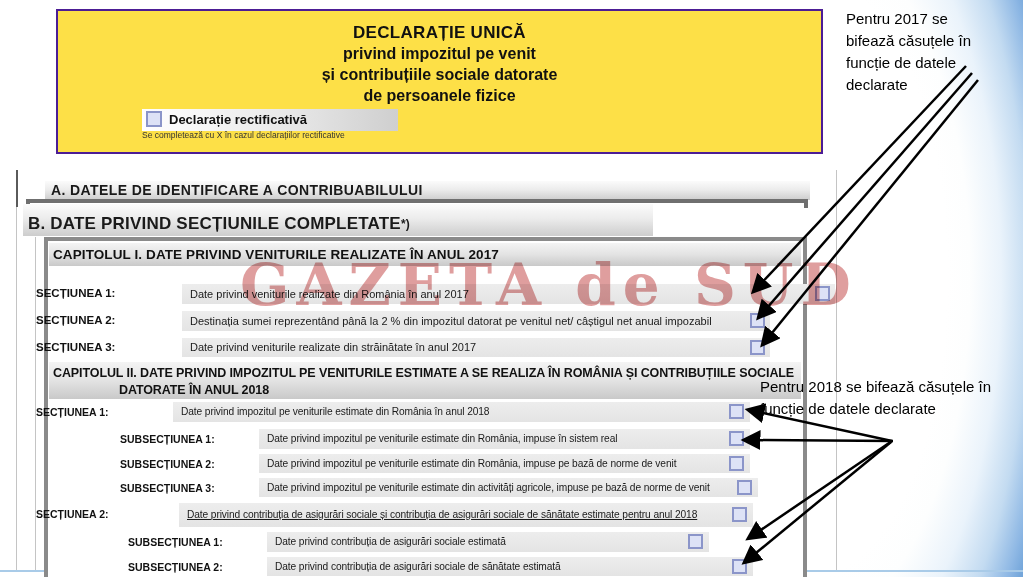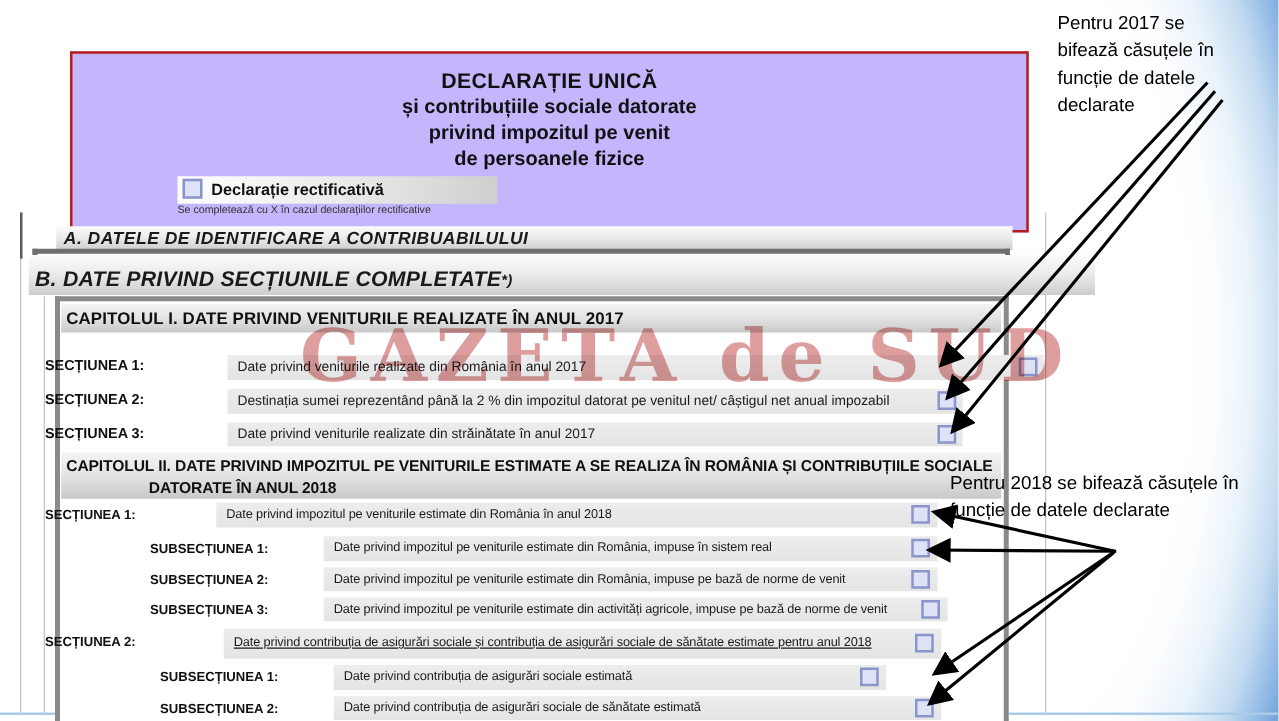--- a/index.html
+++ b/index.html
@@ -12,40 +12,40 @@
   
   #right-panel{
     left:826px;top:0;width:197px;height:577px;
     background:radial-gradient(ellipse 130% 95% at -10% 48%,
       #ffffff 55%, #fdfefe 64%, #eaf3fb 76%, #c3dbf1 87%, #8db7e4 96%, #74a6da 100%);
   }
   #bottom-line{left:0;top:570px;width:1023px;height:2px;background:#a9cbe8;}
   .vline{background:#c4c4c4;}
 
   
-  #form-box{left:56px;top:9px;width:763px;height:141px;border:2px solid #b91c1c;background:#c4b5fd;margin-top:32px;}
+  #form-box{left:56px;top:9px;width:763px;height:141px;border:2px solid #4c1d95;background:#fde047;}
   #form-title{left:0;top:11px;width:763px;text-align:center;font-weight:bold;color:#111;}
   #form-title .t1{font-size:17px;line-height:21px;letter-spacing:.3px;}
   #form-title .t2{font-size:16px;line-height:21px;}
   #rectif-band{left:84px;top:98px;width:256px;height:22px;background:linear-gradient(90deg,#ffffff 0%,#e9e9e9 55%,#cfcfcf 100%);}
   .checkbox{
     box-sizing:border-box;width:15px;height:15px;background:#dde2f6;
     border:2px solid #8b95c9;display:inline-block;
   }
   #rectif-box{left:88px;top:100px;width:16px;height:16px;}
   #rectif-label{left:111px;top:101px;font-size:13px;font-weight:bold;color:#111;}
   #rectif-note{left:84px;top:119px;font-size:8.5px;color:#333;}
 
   
-  .grad-bar{background:linear-gradient(180deg,#fbfbfb 0%,#ececec 45%,#cdcdcd 100%);font-style:italic;}
+  .grad-bar{background:linear-gradient(180deg,#fbfbfb 0%,#ececec 45%,#cdcdcd 100%);}
   #bar-a{left:45px;top:181px;width:765px;height:19px;font-size:14px;font-weight:bold;
          line-height:19px;padding-left:6px;box-sizing:border-box;letter-spacing:.4px;}
   #a-box-top{left:26px;top:199px;width:782px;height:9px;box-sizing:border-box;
              border-top:4px solid #6f6f6f;border-left:4px solid #6f6f6f;border-right:4px solid #6f6f6f;}
-  #bar-b{left:23px;top:204px;width:853px;height:32px;font-size:17px;font-weight:bold;
+  #bar-b{left:23px;top:204px;width:630px;height:32px;font-size:17px;font-weight:bold;
          line-height:40px;padding-left:5px;box-sizing:border-box;letter-spacing:.2px;}
   #bar-b .suffix{font-size:12px;font-weight:bold;vertical-align:1px;}
   #b-box{left:44px;top:237px;width:763px;height:345px;box-sizing:border-box;
          border:4px solid #8a8a8a;border-bottom:none;background:#fff;}
 
   .chapter-bar{left:49px;width:752px;box-sizing:border-box;padding-left:4px;
     background:linear-gradient(180deg,#f4f4f4 0%,#e3e3e3 50%,#c9c9c9 100%);
     font-weight:bold;color:#111;}
   #cap1-bar{top:243px;height:23px;font-size:13.5px;line-height:23px;letter-spacing:.1px;}
   #cap2-bar{top:362px;height:37px;font-size:12.5px;line-height:17px;padding-top:3px;letter-spacing:-.1px;}
@@ -86,22 +86,22 @@
   <div id="bottom-line" class="abs"></div>
 
   <div class="abs" style="left:16px;top:170px;width:2px;height:37px;background:#5a5a5a;"></div>
   <div class="abs vline" style="left:16px;top:207px;width:1px;height:363px;"></div>
   <div class="abs vline" style="left:35px;top:237px;width:1px;height:333px;"></div>
   <div class="abs vline" style="left:836px;top:170px;width:1px;height:400px;"></div>
 
   <div id="form-box" class="abs">
     <div id="form-title" class="abs">
       <div class="t1">DECLARAȚIE UNICĂ</div>
+      <div class="t2">privind impozitul pe venit</div>
       <div class="t2">și contribuțiile sociale datorate</div>
-      <div class="t2">privind impozitul pe venit</div>
       <div class="t2">de persoanele fizice</div>
     </div>
     <div id="rectif-band" class="abs"></div>
     <span id="rectif-box" class="abs checkbox"></span>
     <div id="rectif-label" class="abs">Declarație rectificativă</div>
     <div id="rectif-note" class="abs">Se completează cu X în cazul declarațiilor rectificative</div>
   </div>
 
   <div id="bar-a" class="abs grad-bar">A. DATELE DE IDENTIFICARE A CONTRIBUABILULUI</div>
   <div id="a-box-top" class="abs"></div>

